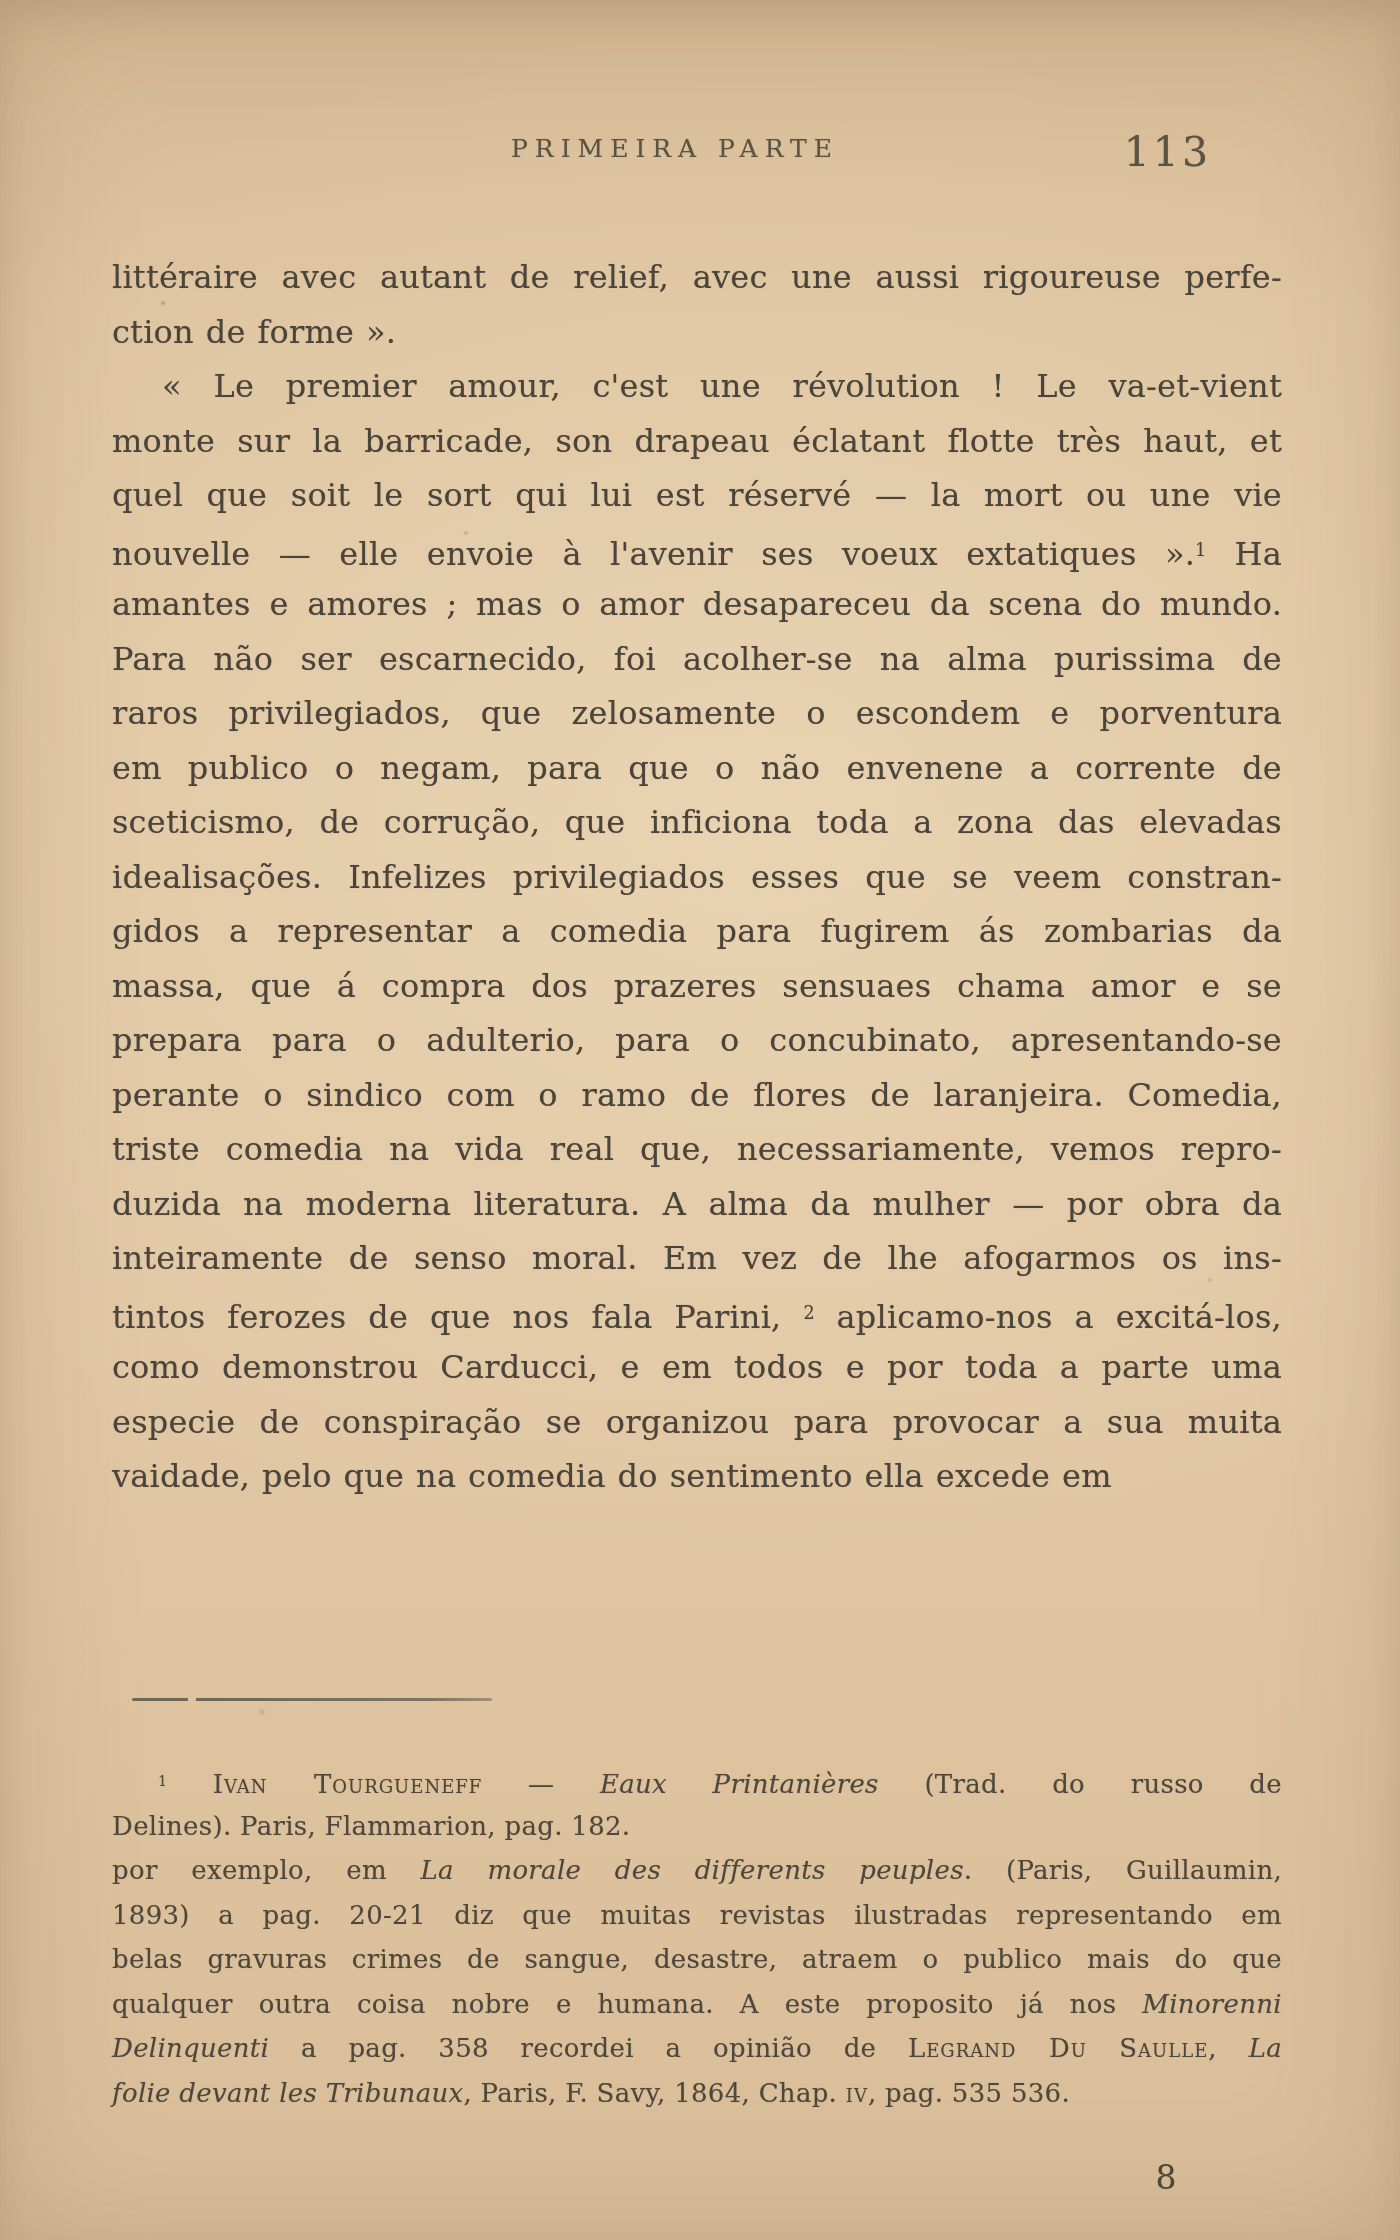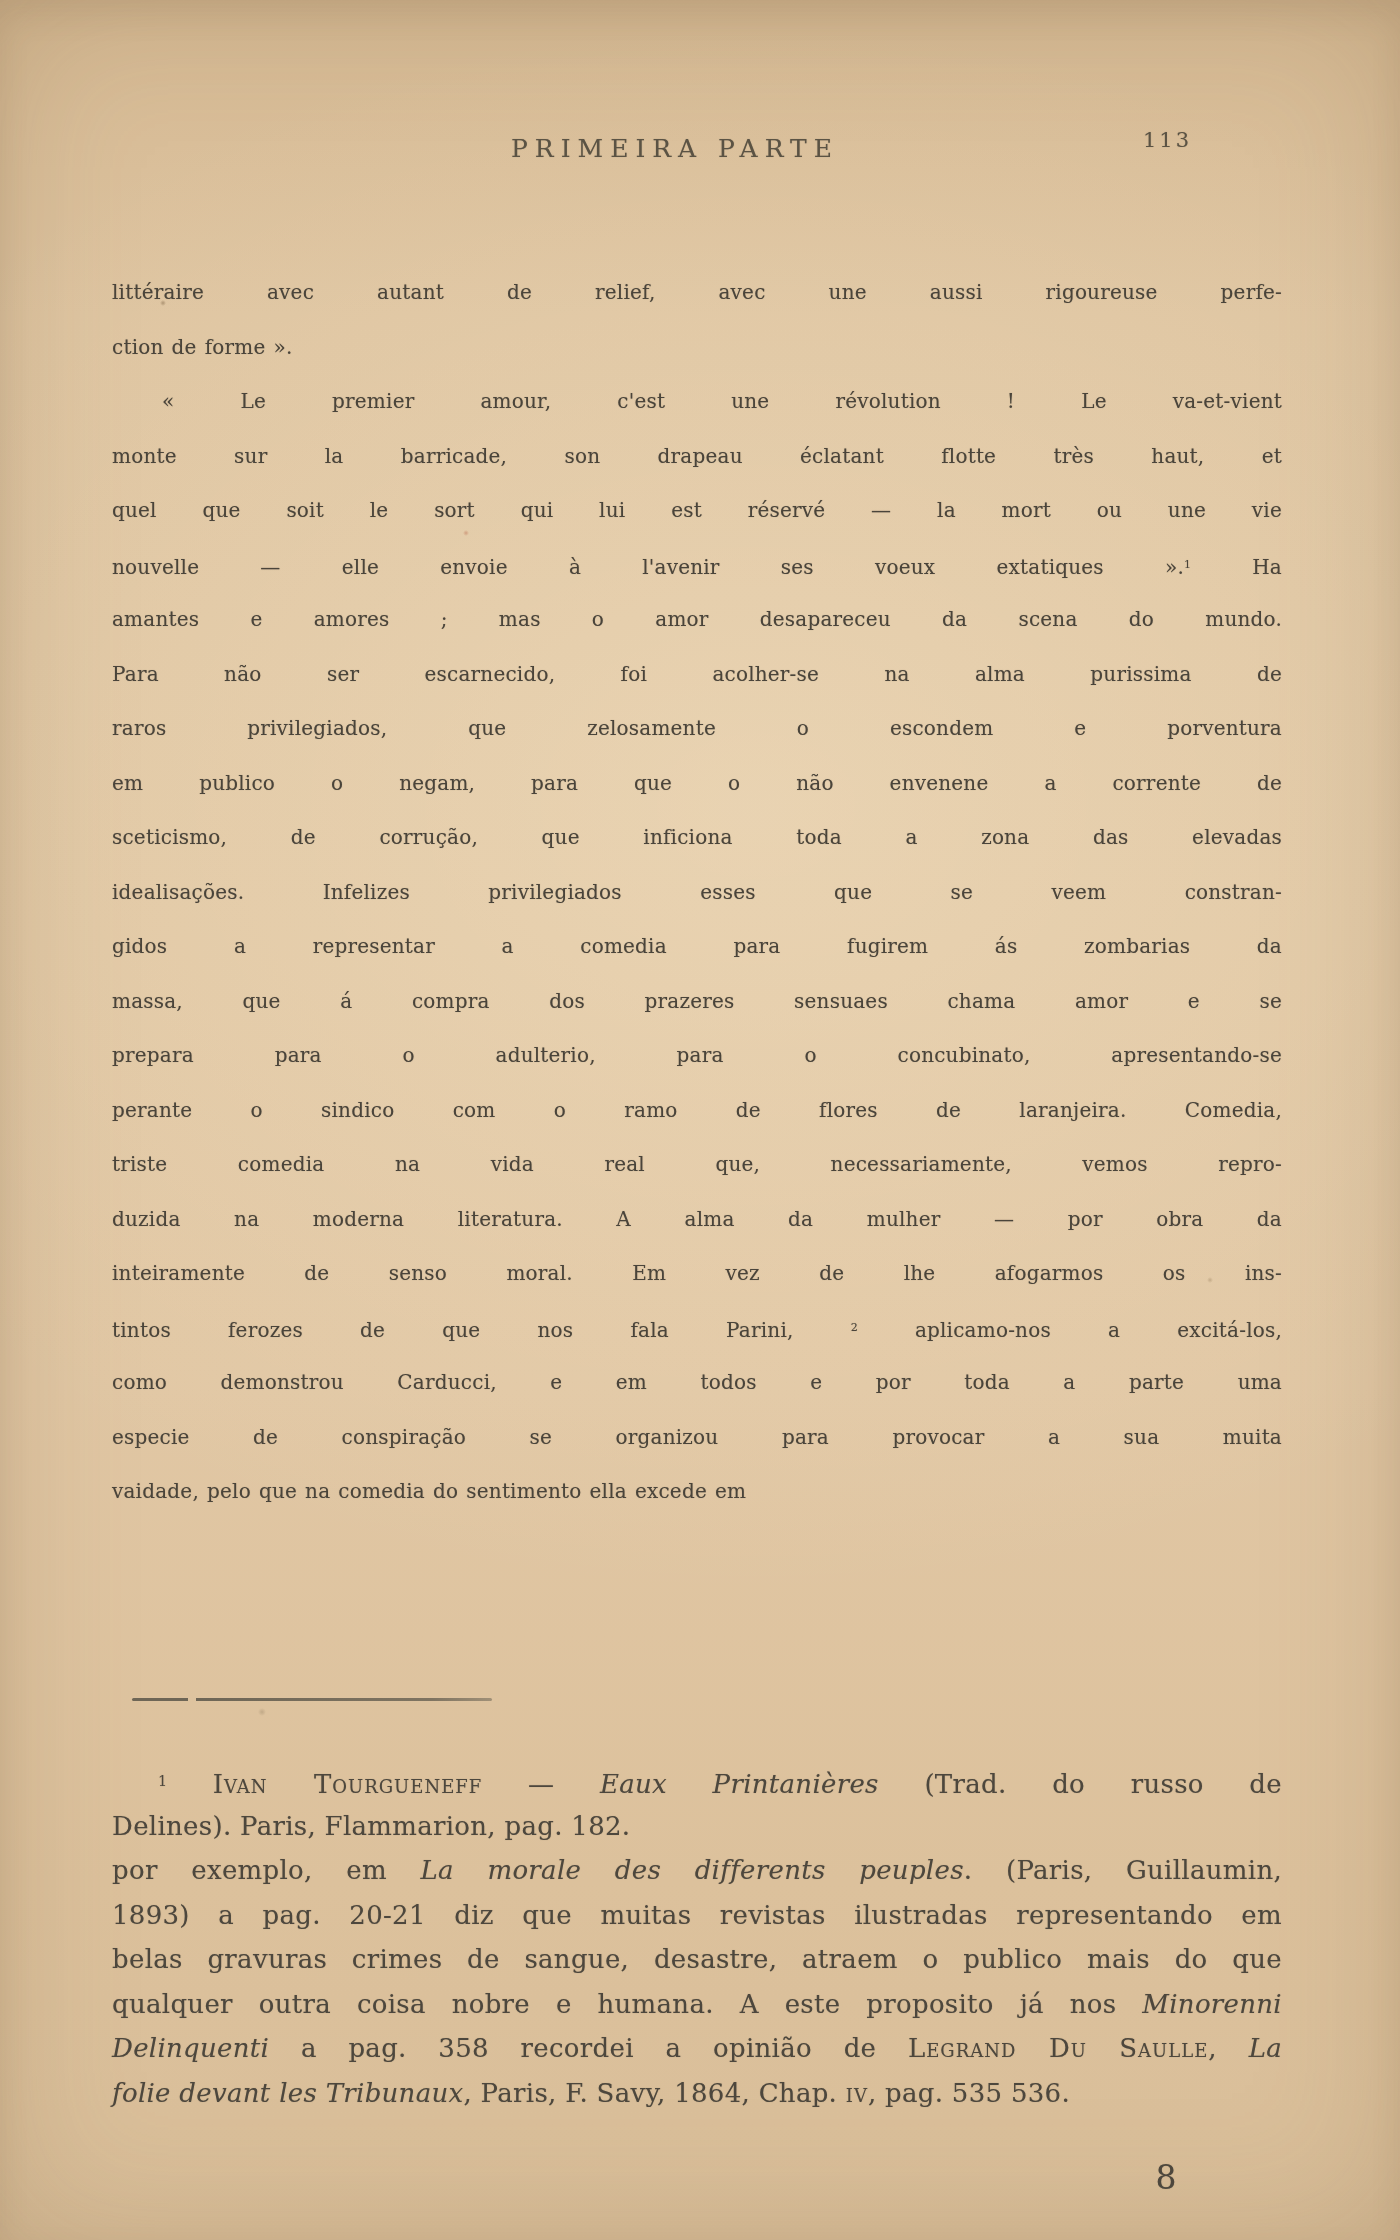--- a/index.html
+++ b/index.html
@@ -32,28 +32,28 @@
 
   .running-head{ position:absolute; top:128px; left:0; right:0; height:44px; color:var(--header-ink); }
   .running-title{
     position:absolute; left:0; right:0; top:6px;
     text-align:center;
     transform:translateX(-25px);
     font-size:25px;
     letter-spacing:7px;
   }
   .page-number{
-    position:absolute; top:0; right:208px;
-    font-size:21px;
+    position:absolute; top:0; right:189px;
+    font-size:41px;
     letter-spacing:3px;
   }
 
   .body-text{
-    position:absolute; top:265px; left:112px; width:1170px;
-    font-size:20px; line-height:54.5px;
+    position:absolute; top:250px; left:112px; width:1170px;
+    font-size:32px; line-height:54.5px;
     letter-spacing:0.2px;
     word-spacing:1.5px;
   }
   .body-text .line{ height:54.5px; }
 
   .line{ text-align:justify; text-align-last:justify; }
   .line.last{ text-align-last:left; }
   .body-text .line.indent{ text-indent:50px; }
   .footnotes .line.indent{ text-indent:46px; }
 

